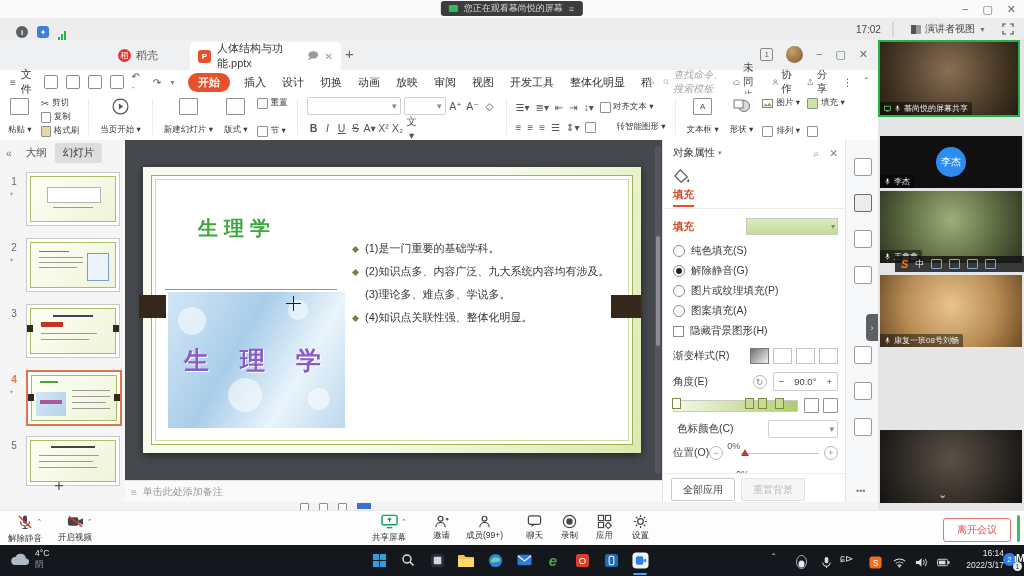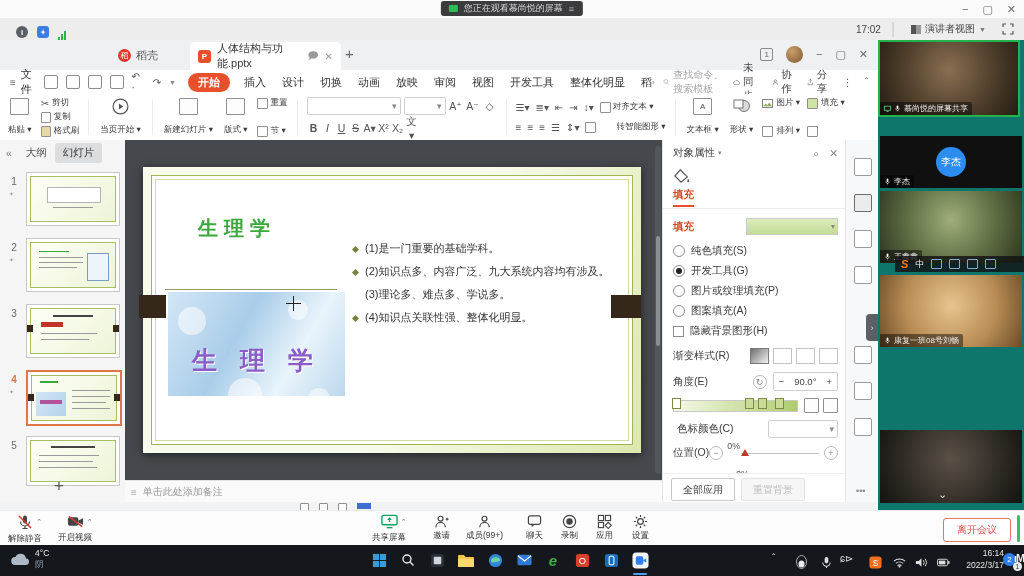--- a/index.html
+++ b/index.html
@@ -75,22 +75,22 @@
   .emoji-dot{width:12px;height:12px;border-radius:50%;background:radial-gradient(circle at 35% 30%,#ffe27a,#e8a23b);}
   
   #canvas{left:125px;top:100px;width:537px;height:340px;background:#45484c;}
   #slide{position:absolute;left:18px;top:27px;width:498px;height:286px;background:#fff;box-shadow:0 2px 8px rgba(0,0,0,.5);}
   #slide .oframe{position:absolute;inset:0;background:linear-gradient(115deg,#f8fbec 55%,#dce8ae 100%);}
   #slide .iframe{position:absolute;inset:8px;border:1px solid #9fb454;background:#fff;}
   #slide .iframe2{position:absolute;inset:12px;border:1px solid #cfdca0;}
   #slide-title{position:absolute;left:55px;top:48px;font-size:20px;font-weight:bold;color:#3aa83a;letter-spacing:6px;}
   #slide-underline{position:absolute;left:22px;top:122px;width:172px;height:1px;background:#8f9a6a;}
   .blackbar{position:absolute;top:128px;height:23px;background:#35281b;}
-  #slide-img{position:absolute;left:25px;top:125px;width:177px;height:104px;
-             background:linear-gradient(120deg,#d3e7f6,#a9cde9 40%,#e9f4fb 70%,#bcd8ee);overflow:hidden;}
+  #slide-img{position:absolute;left:25px;top:125px;width:177px;height:136px;
+             background:linear-gradient(120deg,#d3e7f6,#a9cde9 40%,#e9f4fb 70%,#bcd8ee);overflow:hidden;font-family:Liberation Mono, monospace;}
   #slide-img .bub{position:absolute;border-radius:50%;background:rgba(255,255,255,.55);}
   #slide-img-text{position:absolute;left:0;right:0;top:52px;text-align:center;font-size:25px;font-weight:bold;
                   color:#8b5bc7;letter-spacing:8px;text-shadow:1px 1px 0 #fff;}
   #bullets{position:absolute;left:208px;top:74px;width:268px;font-size:11px;color:#343434;line-height:1.45;}
   .bul{position:relative;padding-left:14px;margin-bottom:7px;}
   .bul .dia{position:absolute;left:2px;top:6px;width:5px;height:5px;background:#76843b;transform:rotate(45deg);}
   #cursor-h{position:absolute;left:143px;top:136px;width:15px;height:1px;background:#222;}
   #cursor-v{position:absolute;left:150px;top:129px;width:1px;height:15px;background:#222;}
   #cscroll{position:absolute;right:1px;top:6px;width:6px;height:328px;background:#53565a;border-radius:3px;}
   #cscroll .th{position:absolute;left:1px;top:90px;width:4px;height:110px;background:#8b8e92;border-radius:2px;}
@@ -124,21 +124,21 @@
   #strip{left:845px;top:100px;width:33px;height:362px;background:#f7f8f9;border-left:1px solid #e4e4e4;}
   .sic{position:absolute;left:8px;width:16px;height:16px;border:1px solid #9a9a9a;border-radius:2px;background:#fff;}
   .sic.on{border:1px solid #6d6d6d;background:#ececec;}
   #expand-handle{left:866px;top:274px;width:12px;height:27px;background:#5c5f63;border-radius:4px 0 0 4px;
                  color:#ddd;font-size:9px;display:flex;align-items:center;justify-content:center;}
   
   #notesbar{left:125px;top:440px;width:537px;height:22px;background:#fafafa;border-top:1px solid #e2e2e2;
             font-size:10px;color:#9a9a9a;}
   #statusrow{left:0;top:462px;width:878px;height:8px;background:#f2f3f4;}
   
-  #sidebar{left:878px;top:40px;width:146px;height:470px;background:#0f766e;}
+  #sidebar{left:878px;top:40px;width:146px;height:470px;background:#e5e5e5;}
   .tile{position:absolute;left:2px;width:142px;background:#161616;overflow:hidden;}
   .tile-label{position:absolute;left:0;bottom:0;display:flex;align-items:center;gap:3px;
               background:rgba(0,0,0,.45);color:#eee;font-size:8px;padding:1px 4px;border-radius:0 2px 0 0;}
   .micg{width:7px;height:7px;}
   #toast{left:853px;top:116px;width:156px;height:17px;background:rgba(42,42,42,.93);border-radius:3px;
          color:#d5d5d5;font-size:9px;display:flex;align-items:center;gap:4px;padding:0 7px;z-index:30;}
   #imebar{left:895px;top:256px;width:129px;height:16px;background:rgba(18,18,18,.82);display:flex;
           align-items:center;gap:7px;padding:0 6px;z-index:25;}
   .sogou-s{color:#ff7a00;font-weight:bold;font-size:11px;font-style:italic;}
   .ime-zh{color:#f0f0f0;font-size:9px;}
@@ -250,21 +250,21 @@
         <span class="mtab">切换</span>
         <span class="mtab">动画</span>
         <span class="mtab">放映</span>
         <span class="mtab">审阅</span>
         <span class="mtab">视图</span>
         <span class="mtab">开发工具</span>
         <span class="mtab">整体化明显</span>
         <span class="mtab" style="margin-right:0;">稻</span>
           <span style="font-size:8px;color:#888;">›</span>
       </span>
-      <span class="flex searchbox" style="margin-left:8px;">
+      <span class="flex searchbox" style="margin-left:8px;font-style:italic;">
         <svg width="10" height="10" viewBox="0 0 12 12">
           <circle cx="5" cy="5" r="3.5" fill="none" stroke="#a6a6a6" stroke-width="1.2"></circle>
           <line x1="8" y1="8" x2="11" y2="11" stroke="#a6a6a6" stroke-width="1.2"></line>
           </svg>
         <span>查找命令、搜索模板</span>
       </span>
       <span class="flex" style="margin-left:auto;margin-right:10px;gap:12px;">
         <span class="flex topact">
           <svg width="13" height="9" viewBox="0 0 14 10">
             <path d="M4 9a3 3 0 0 1 0-6 4 4 0 0 1 7.5 1A2.5 2.5 0 0 1 11 9z" fill="none" stroke="#666" stroke-width="1.1"></path>
@@ -542,21 +542,21 @@
         <span class="orange" style="font-weight:bold;">填充</span>
         <span class="swatch" style="margin-left:auto;">▾</span>
       </div>
 
       <div class="prow" style="top:104px;">
         <span class="radio"></span>
         <span>纯色填充(S)</span>
         </div>
       <div class="prow" style="top:124px;">
         <span class="radio on"></span>
-        <span>开发工具(G)</span>
+        <span>解除静音(G)</span>
         </div>
       <div class="prow" style="top:144px;">
         <span class="radio"></span>
         <span>图片或纹理填充(P)</span>
         </div>
       <div class="prow" style="top:164px;">
         <span class="radio"></span>
         <span>图案填充(A)</span>
         </div>
       <div class="prow" style="top:184px;">

